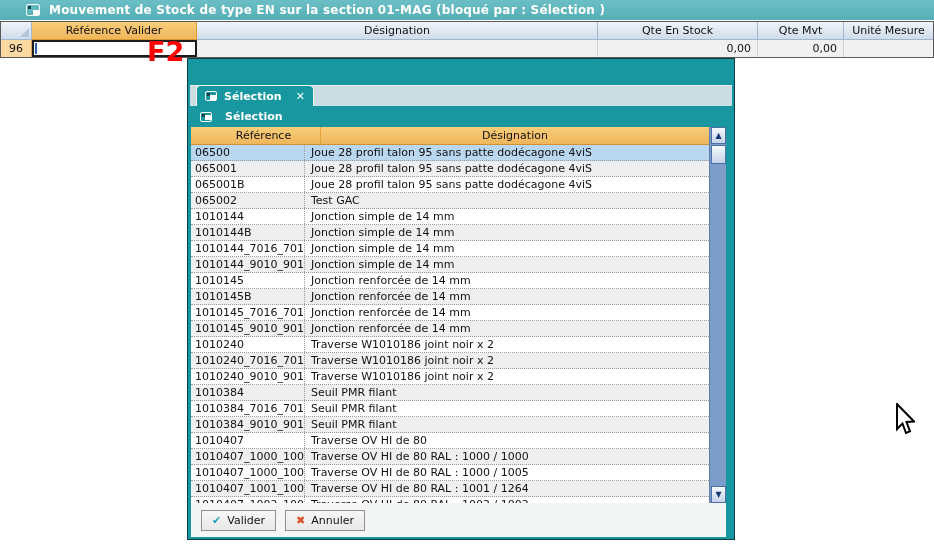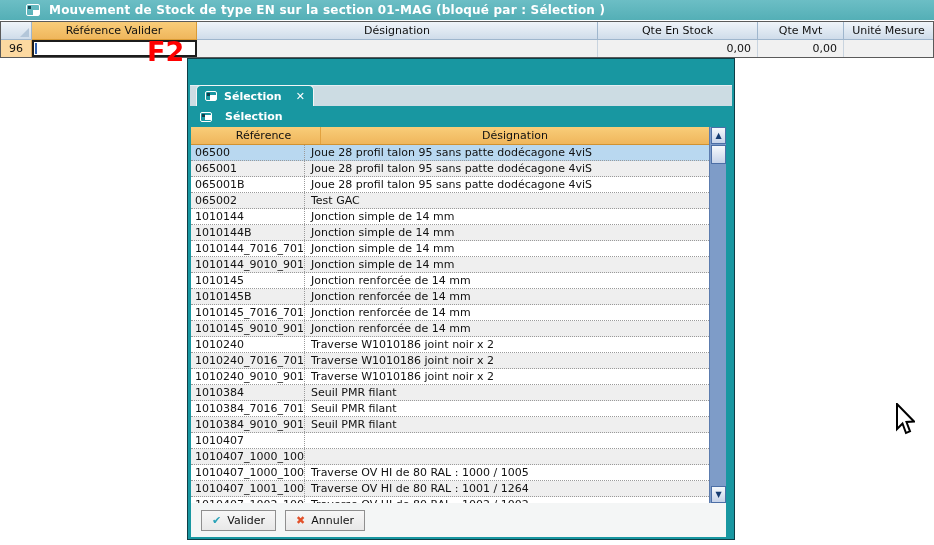--- a/index.html
+++ b/index.html
@@ -219,23 +219,25 @@
         <div class="lrow">
     <div class="lc ref">1010384_7016_7016</div>
     <div class="lc des">Seuil PMR filant</div>
   </div>
         <div class="lrow alt">
     <div class="lc ref">1010384_9010_9010</div>
     <div class="lc des">Seuil PMR filant</div>
   </div>
         <div class="lrow">
     <div class="lc ref">1010407</div>
+    <div class="lc des">Traverse OV HI de 80</div>
   </div>
         <div class="lrow alt">
     <div class="lc ref">1010407_1000_1000</div>
+    <div class="lc des">Traverse OV HI de 80 RAL : 1000 / 1000</div>
   </div>
         <div class="lrow">
     <div class="lc ref">1010407_1000_1005</div>
     <div class="lc des">Traverse OV HI de 80 RAL : 1000 / 1005</div>
   </div>
         <div class="lrow alt">
     <div class="lc ref">1010407_1001_1001</div>
     <div class="lc des">Traverse OV HI de 80 RAL : 1001 / 1264</div>
   </div>
         <div class="lrow">

